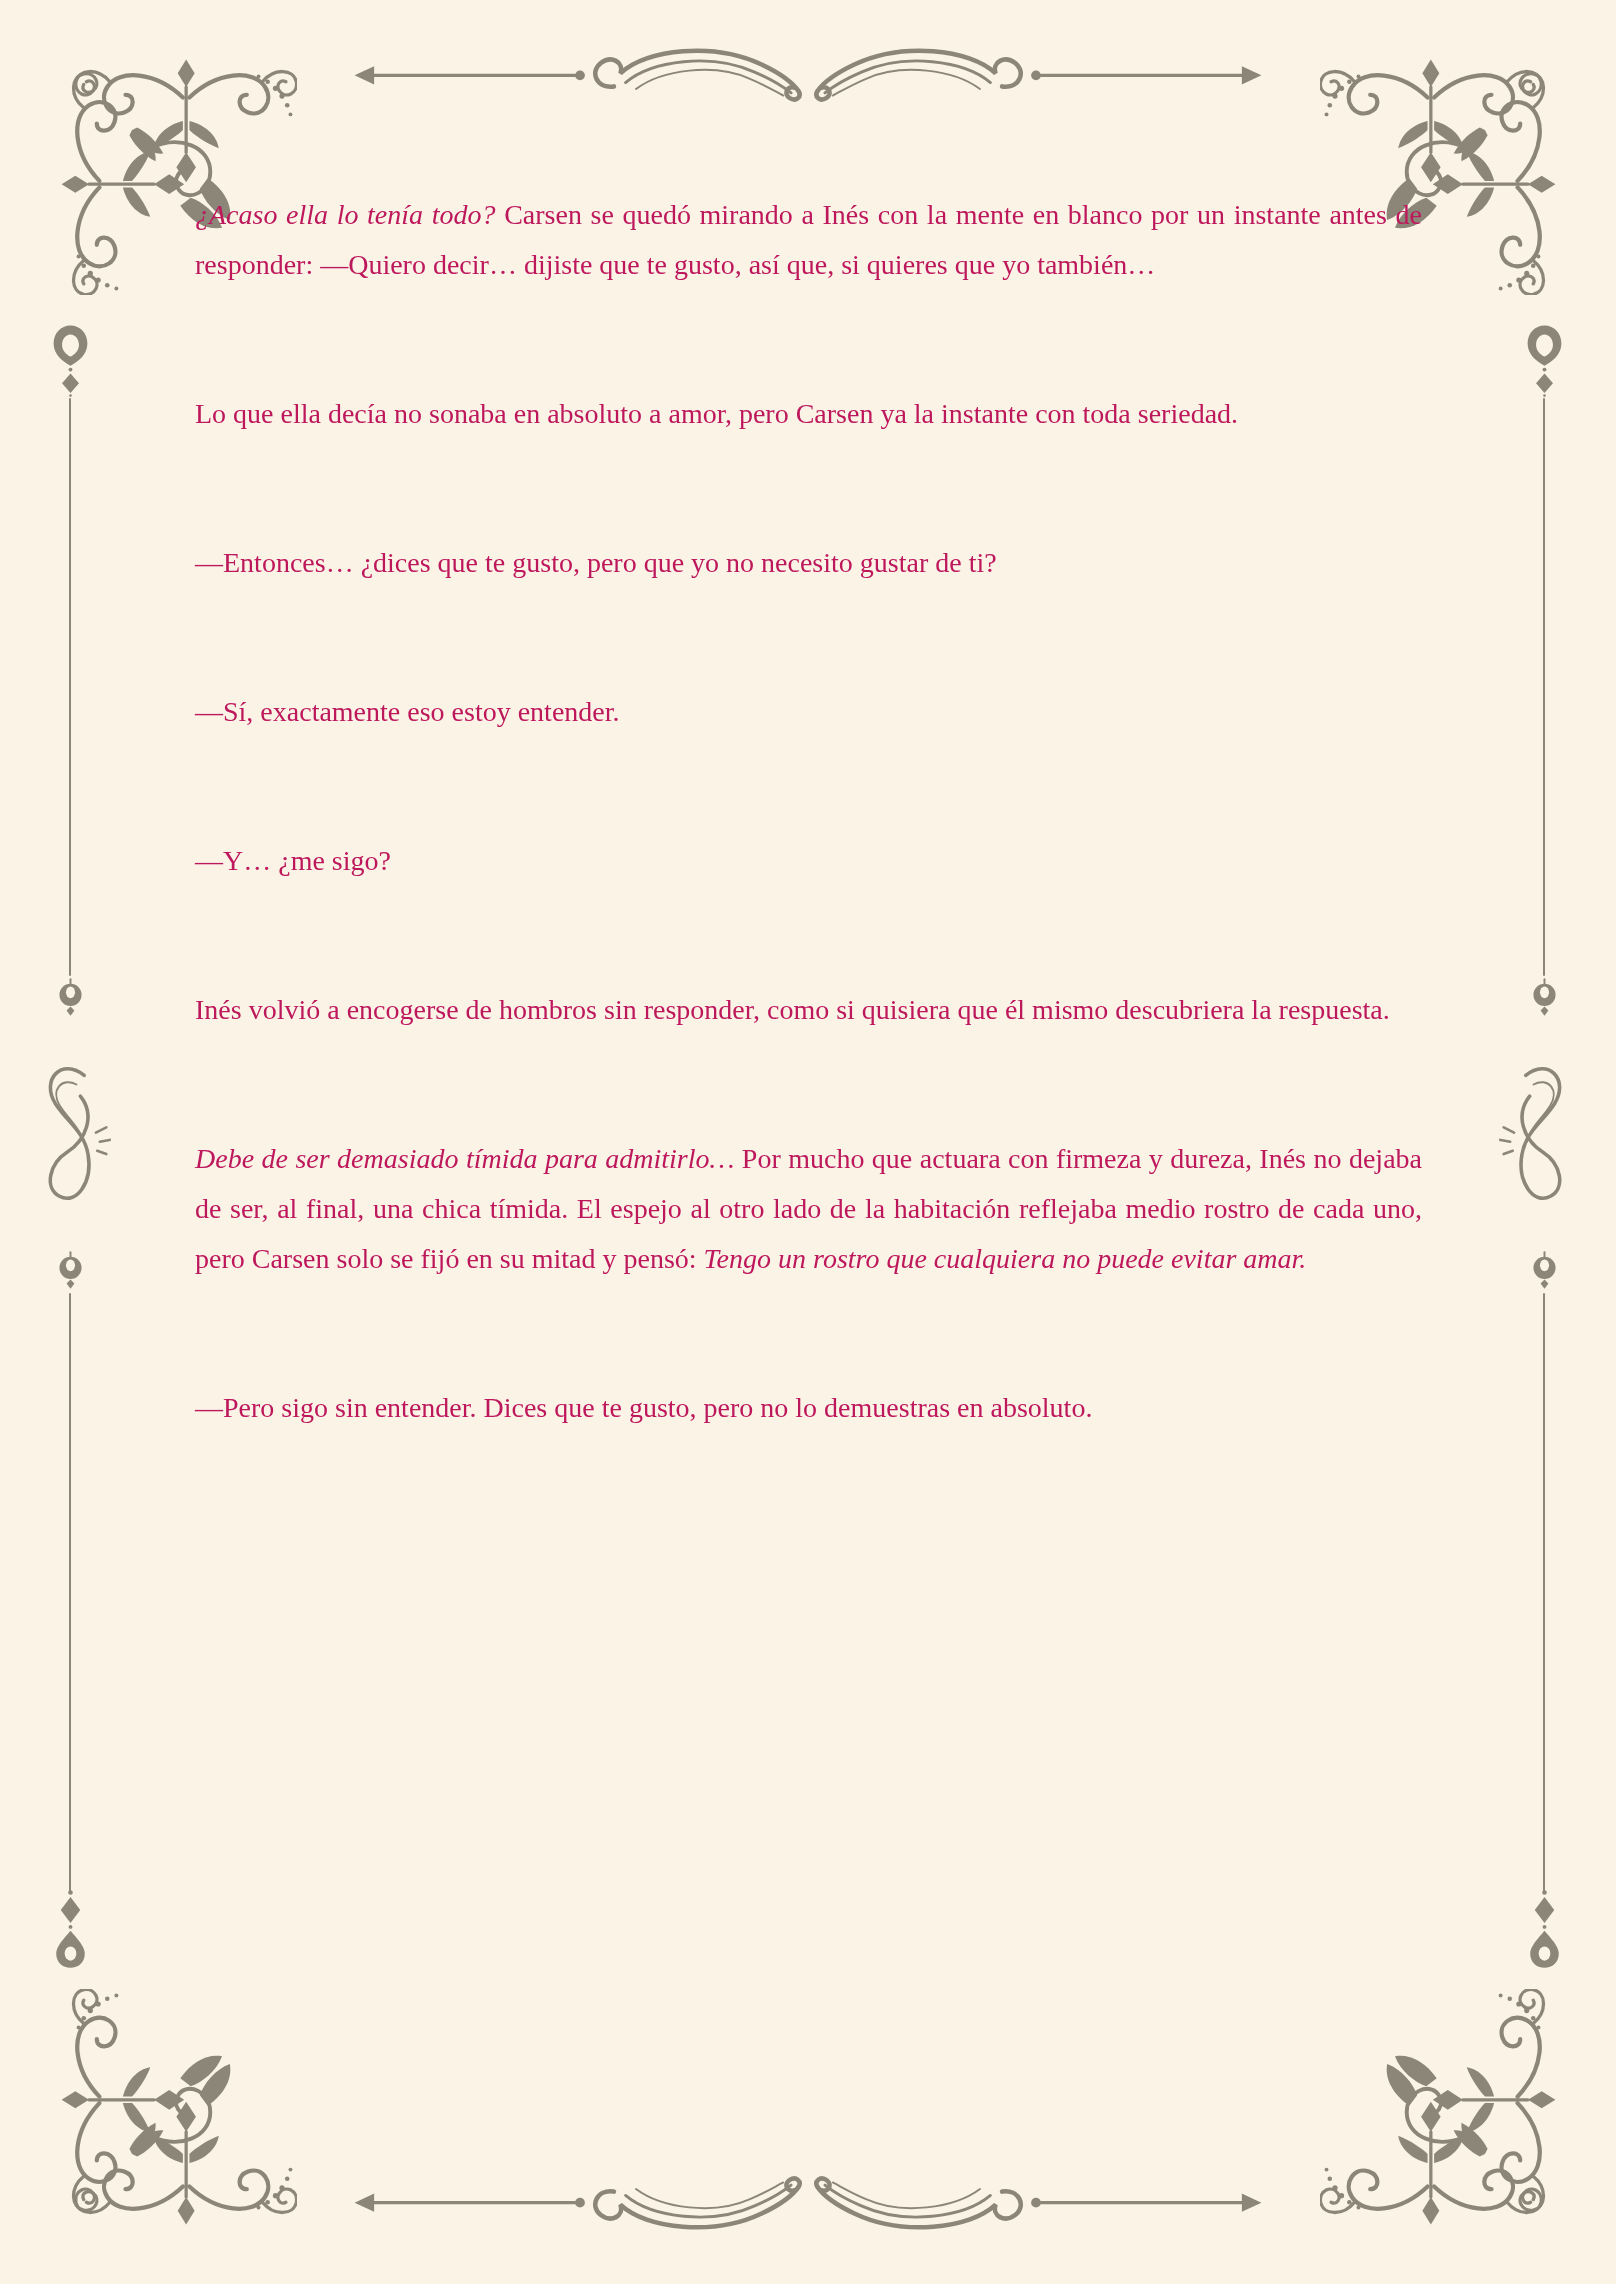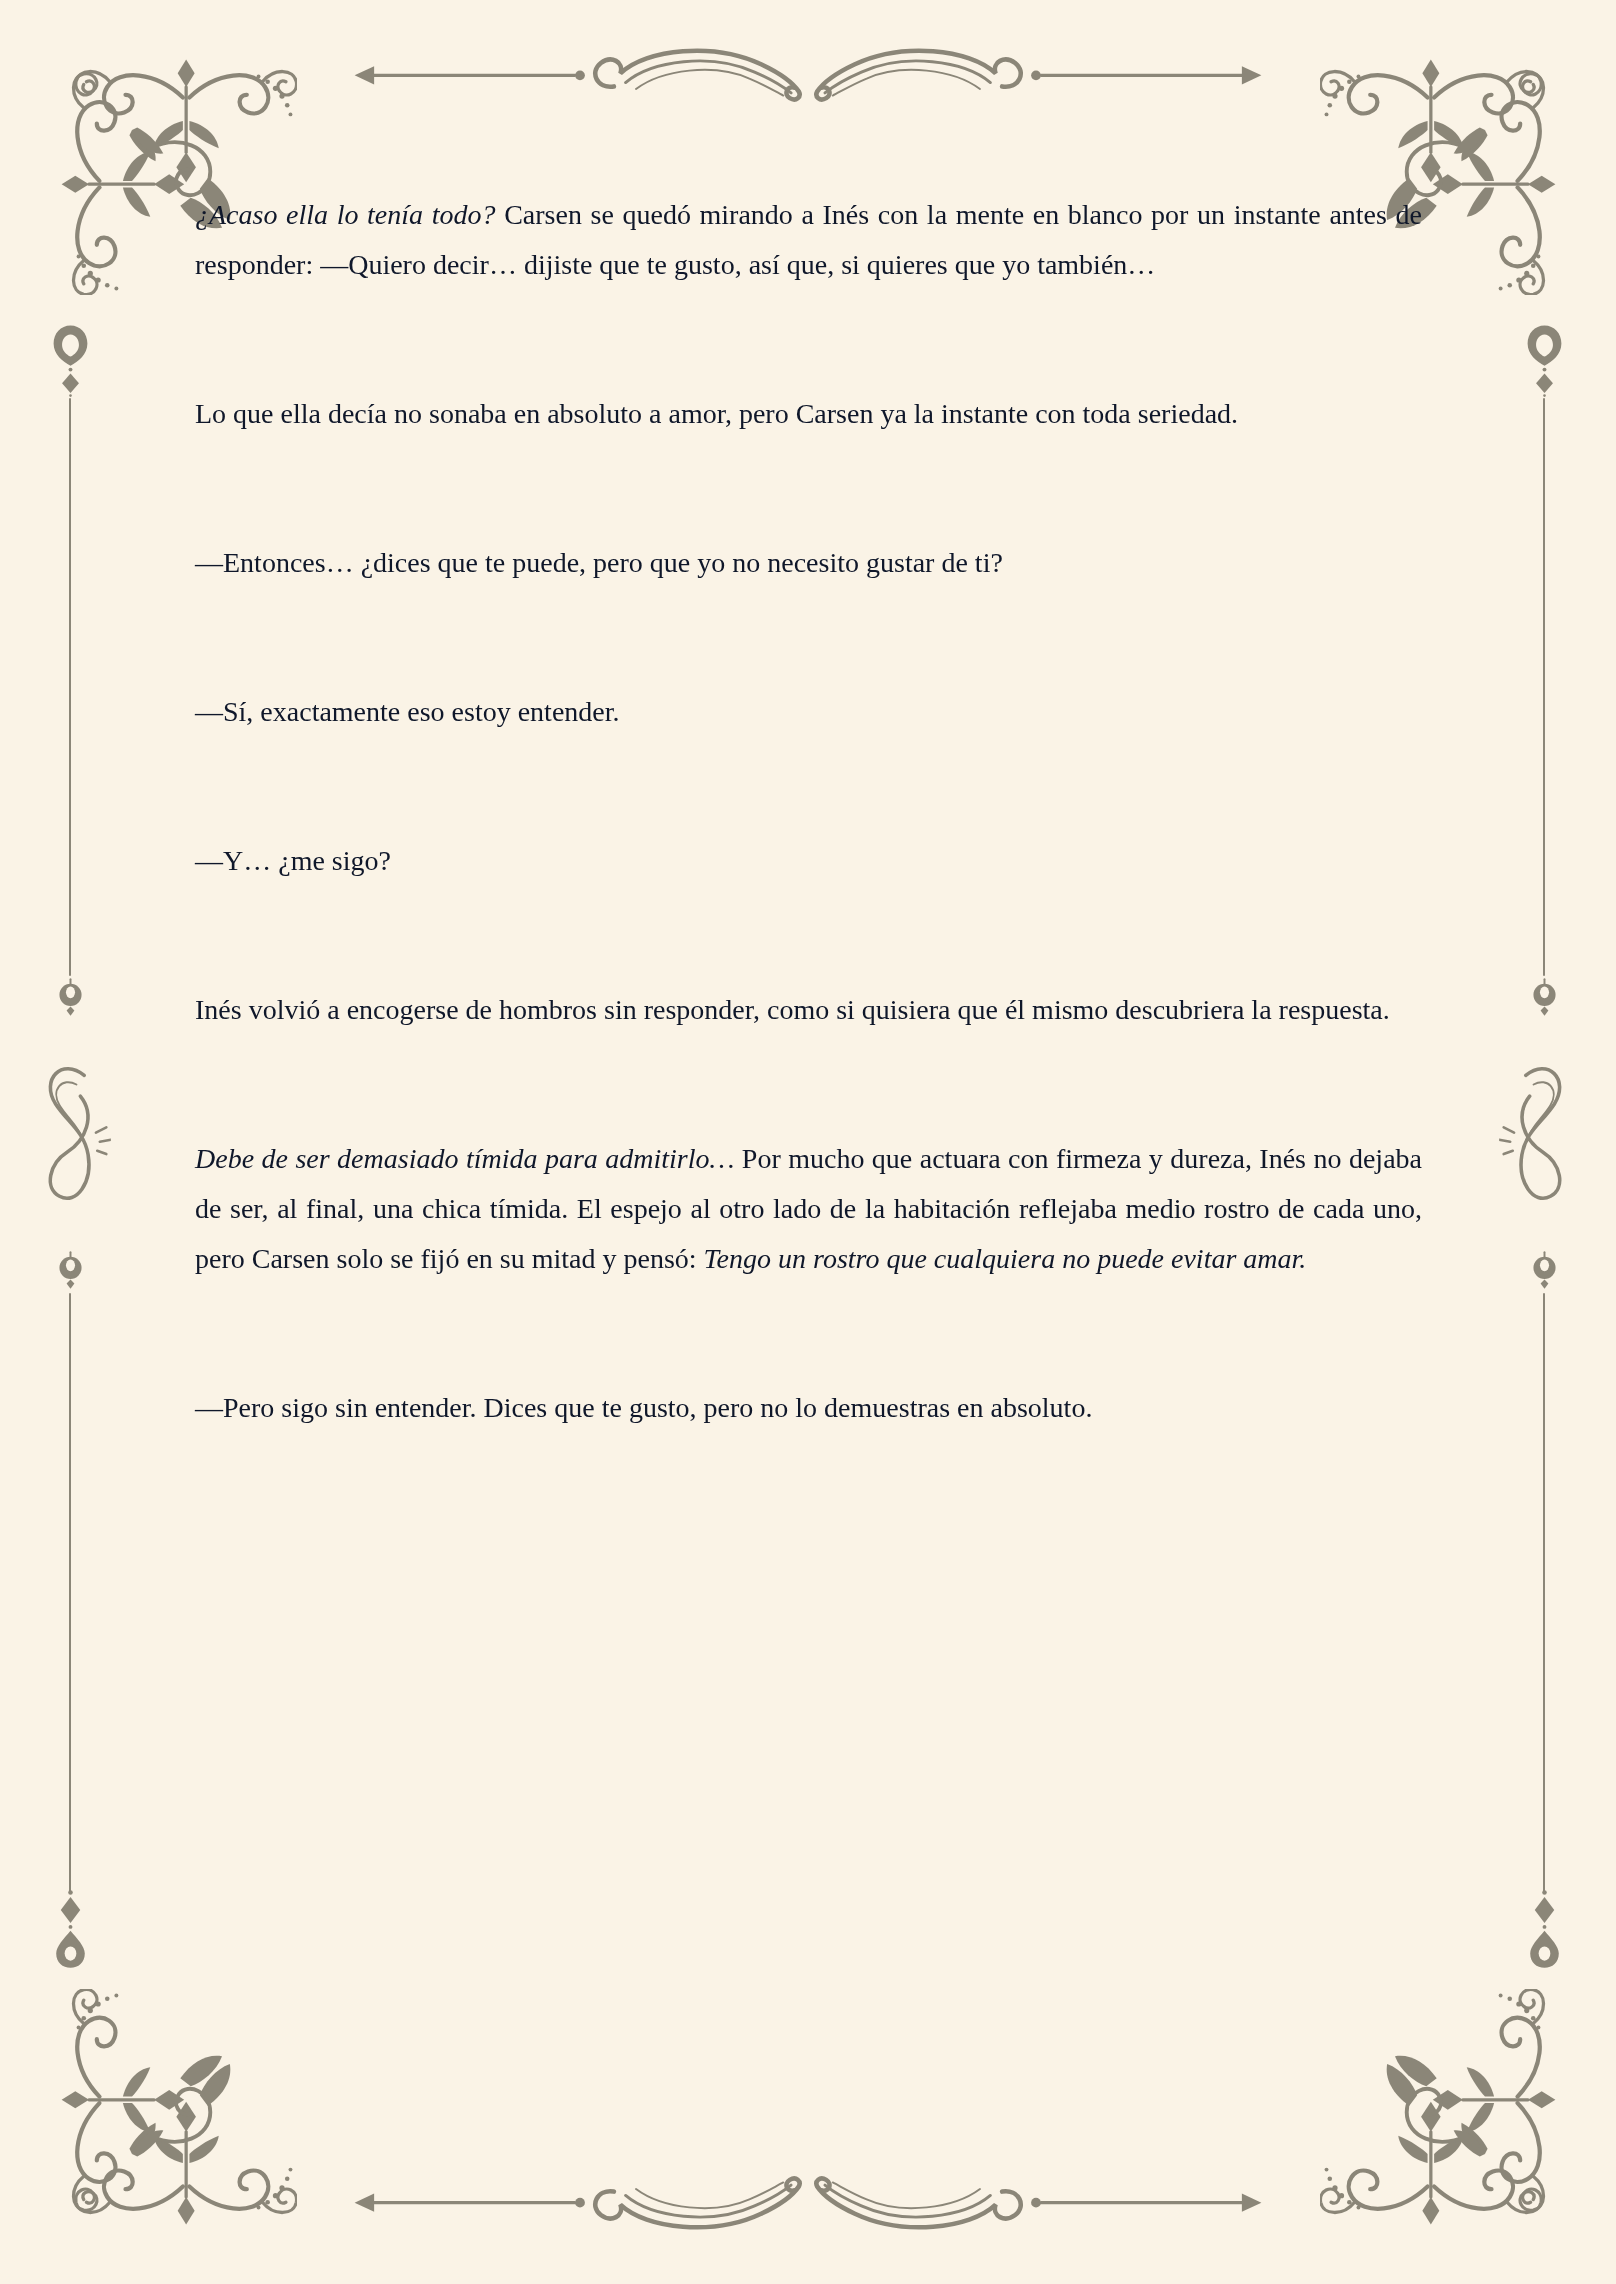--- a/index.html
+++ b/index.html
@@ -23,21 +23,21 @@
 
   .divider{width:912px;height:60px;left:352px;}
   .divider.top{top:46px;}
   .divider.bottom{top:2172px;transform:scaleY(-1);}
 
   .rail-line{position:absolute;width:2px;background:#8b8678;border-radius:1.3px;}
   .finial{position:absolute;}
 
   .textcol{
     position:absolute;left:195px;top:190px;width:1227px;
-    color:#0f172a;font-size:28px;line-height:50px;
+    color:#be185d;font-size:28px;line-height:50px;
     text-align:justify;
   }
   .textcol p{margin:0 0 99px 0;}
   .textcol p:last-child{margin-bottom:0;font-family:Liberation Serif, serif;}
   .seg-italic{font-style:italic;}
   .seg-normal{font-style:normal;}
 </style>
 </head>
 <body>
 
@@ -178,21 +178,21 @@
 <svg class="orn finial" style="left:1525px;top:1889px;width:39px;height:81px" viewBox="0 0 60 124" width="39" height="81">
     <use href="#pendant"></use>
   </svg>
 
 <div class="textcol">
   <p><span class="seg-italic">¿Acaso ella lo tenía todo? </span><span class="seg-normal">Carsen se quedó mirando a Inés con la mente en blanco por un instante antes de responder: —Quiero decir… dijiste que te gusto, así que, si quieres que yo también…</span></p>
 
 
   <p><span class="seg-normal">Lo que ella decía no sonaba en absoluto a amor, pero Carsen ya la instante con toda seriedad.</span></p>
 
-  <p><span class="seg-normal">—Entonces… ¿dices que te puede, pero que yo no necesito gustar de ti?</span></p>
+  <p><span class="seg-normal">—Entonces… ¿dices que te gusto, pero que yo no necesito gustar de ti?</span></p>
 
   <p><span class="seg-normal">—Sí, exactamente eso estoy entender.</span></p>
 
   <p><span class="seg-normal">—Y… ¿me sigo?</span></p>
 
   <p><span class="seg-normal">Inés volvió a encogerse de hombros sin responder, como si quisiera que él mismo descubriera la respuesta.</span></p>
 
   <p><span class="seg-italic">Debe de ser demasiado tímida para admitirlo… </span><span class="seg-normal">Por mucho que actuara con firmeza y dureza, Inés no dejaba de ser, al final, una chica tímida. El espejo al otro lado de la habitación reflejaba medio rostro de cada uno, pero Carsen solo se fijó en su mitad y pensó: </span><span class="seg-italic">Tengo un rostro que cualquiera no puede evitar amar.</span></p>
 
   <p><span class="seg-normal">—Pero sigo sin entender. Dices que te gusto, pero no lo demuestras en absoluto.</span></p>

